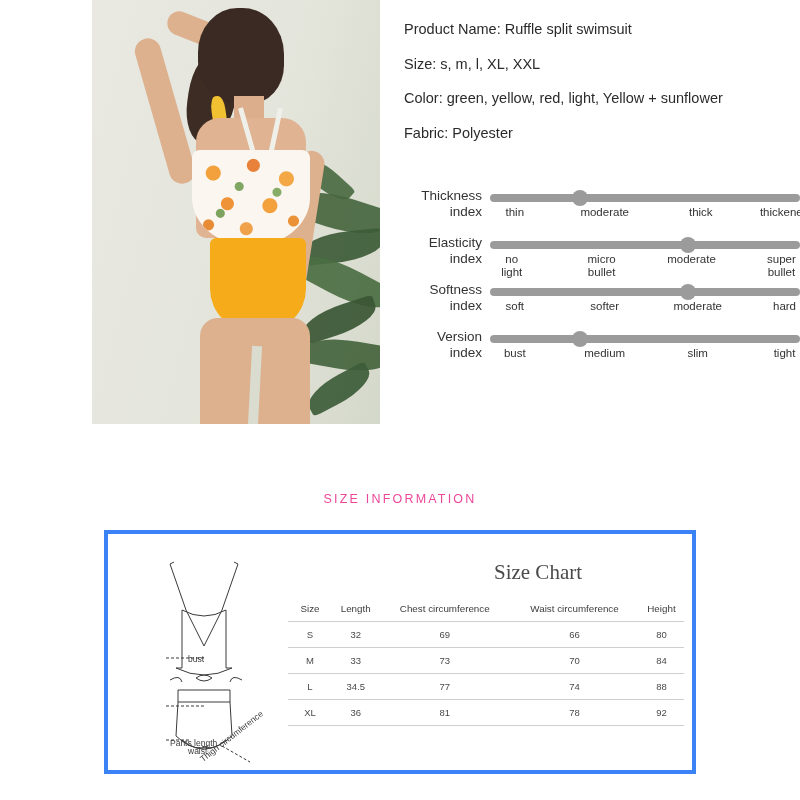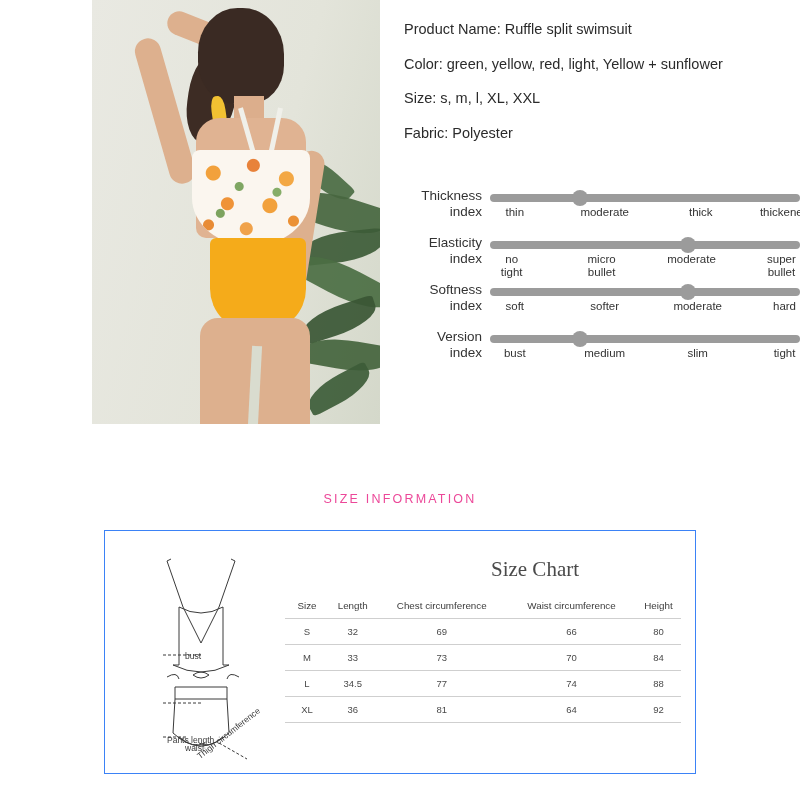--- a/index.html
+++ b/index.html
@@ -260,21 +260,21 @@
     color: #ec4899;
   }
 
   
   .size-panel {
     position: absolute;
     left: 104px;
     top: 530px;
     width: 592px;
     height: 244px;
-    border: 1px solid #3b82f6;
+    border: 4px solid #3b82f6;
     box-sizing: border-box;
   }
   .size-chart-title {
     position: absolute;
     left: 290px;
     top: 26px;
     width: 280px;
     text-align: center;
     font-size: 21px;
     color: #4a4a4a;
@@ -350,22 +350,22 @@
   <div class="strap-a"></div>
   <div class="strap-b"></div>
   <div class="ruffle-top"></div>
   <div class="bottom-yellow"></div>
   <div class="legs"></div>
   <div class="leg-gap"></div>
 </div>
 
 <div class="info-block">
   <div class="info-line">Product Name: Ruffle split swimsuit</div>
+  <div class="info-line">Size: s, m, l, XL, XXL</div>
   <div class="info-line">Color: green, yellow, red, light, Yellow + sunflower</div>
-  <div class="info-line">Size: s, m, l, XL, XXL</div>
   <div class="info-line">Fabric: Polyester</div>
 </div>
 
 <div class="indices">
   <div class="index-row">
     <div class="index-label">Thickness<br>index</div>
     <div class="track-wrap">
       <div class="track">
         <div class="knob" style="left:29%"></div>
       </div>
@@ -379,21 +379,21 @@
   </div>
 
   <div class="index-row">
     <div class="index-label">Elasticity<br>index</div>
     <div class="track-wrap">
       <div class="track">
         <div class="knob" style="left:64%"></div>
       </div>
       <div class="ticks">
         <span class="tick" style="left:7%">no
-tight</span>
+light</span>
         <span class="tick" style="left:36%">micro
 bullet</span>
         <span class="tick" style="left:65%">moderate</span>
         <span class="tick" style="left:94%">super
 bullet</span>
       </div>
     </div>
   </div>
 
   <div class="index-row">
@@ -504,18 +504,18 @@
         <td>L</td>
         <td>34.5</td>
         <td>77</td>
         <td>74</td>
         <td>88</td>
       </tr>
       <tr>
         <td>XL</td>
         <td>36</td>
         <td>81</td>
-        <td>64</td>
+        <td>78</td>
         <td>92</td>
       </tr>
     </tbody>
   </table>
 </div>
 
 </body></html>

